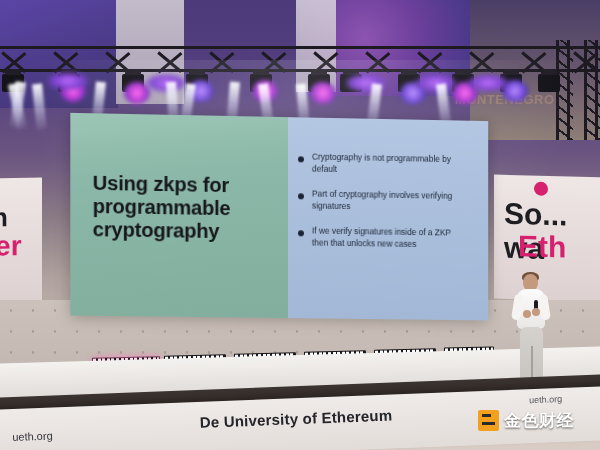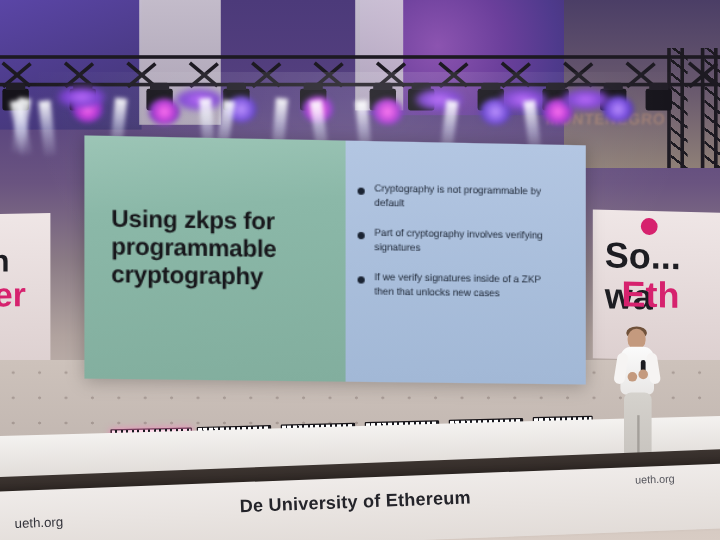--- a/index.html
+++ b/index.html
@@ -404,14 +404,18 @@
     <div class="sp-shoe-r"></div>
   </div>
 
   <div class="stage-front-dark"></div>
   <div class="stage-front">
     <div class="front-title">De University of Ethereum</div>
     <div class="front-url-l">ueth.org</div>
     <div class="front-url-r">ueth.org</div>
   </div>
 
+  <div class="watermark">
+    <div class="wm-logo"></div>
+    <div class="wm-text">金色财经</div>
+  </div>
 
 </div>
 
 </body></html>

